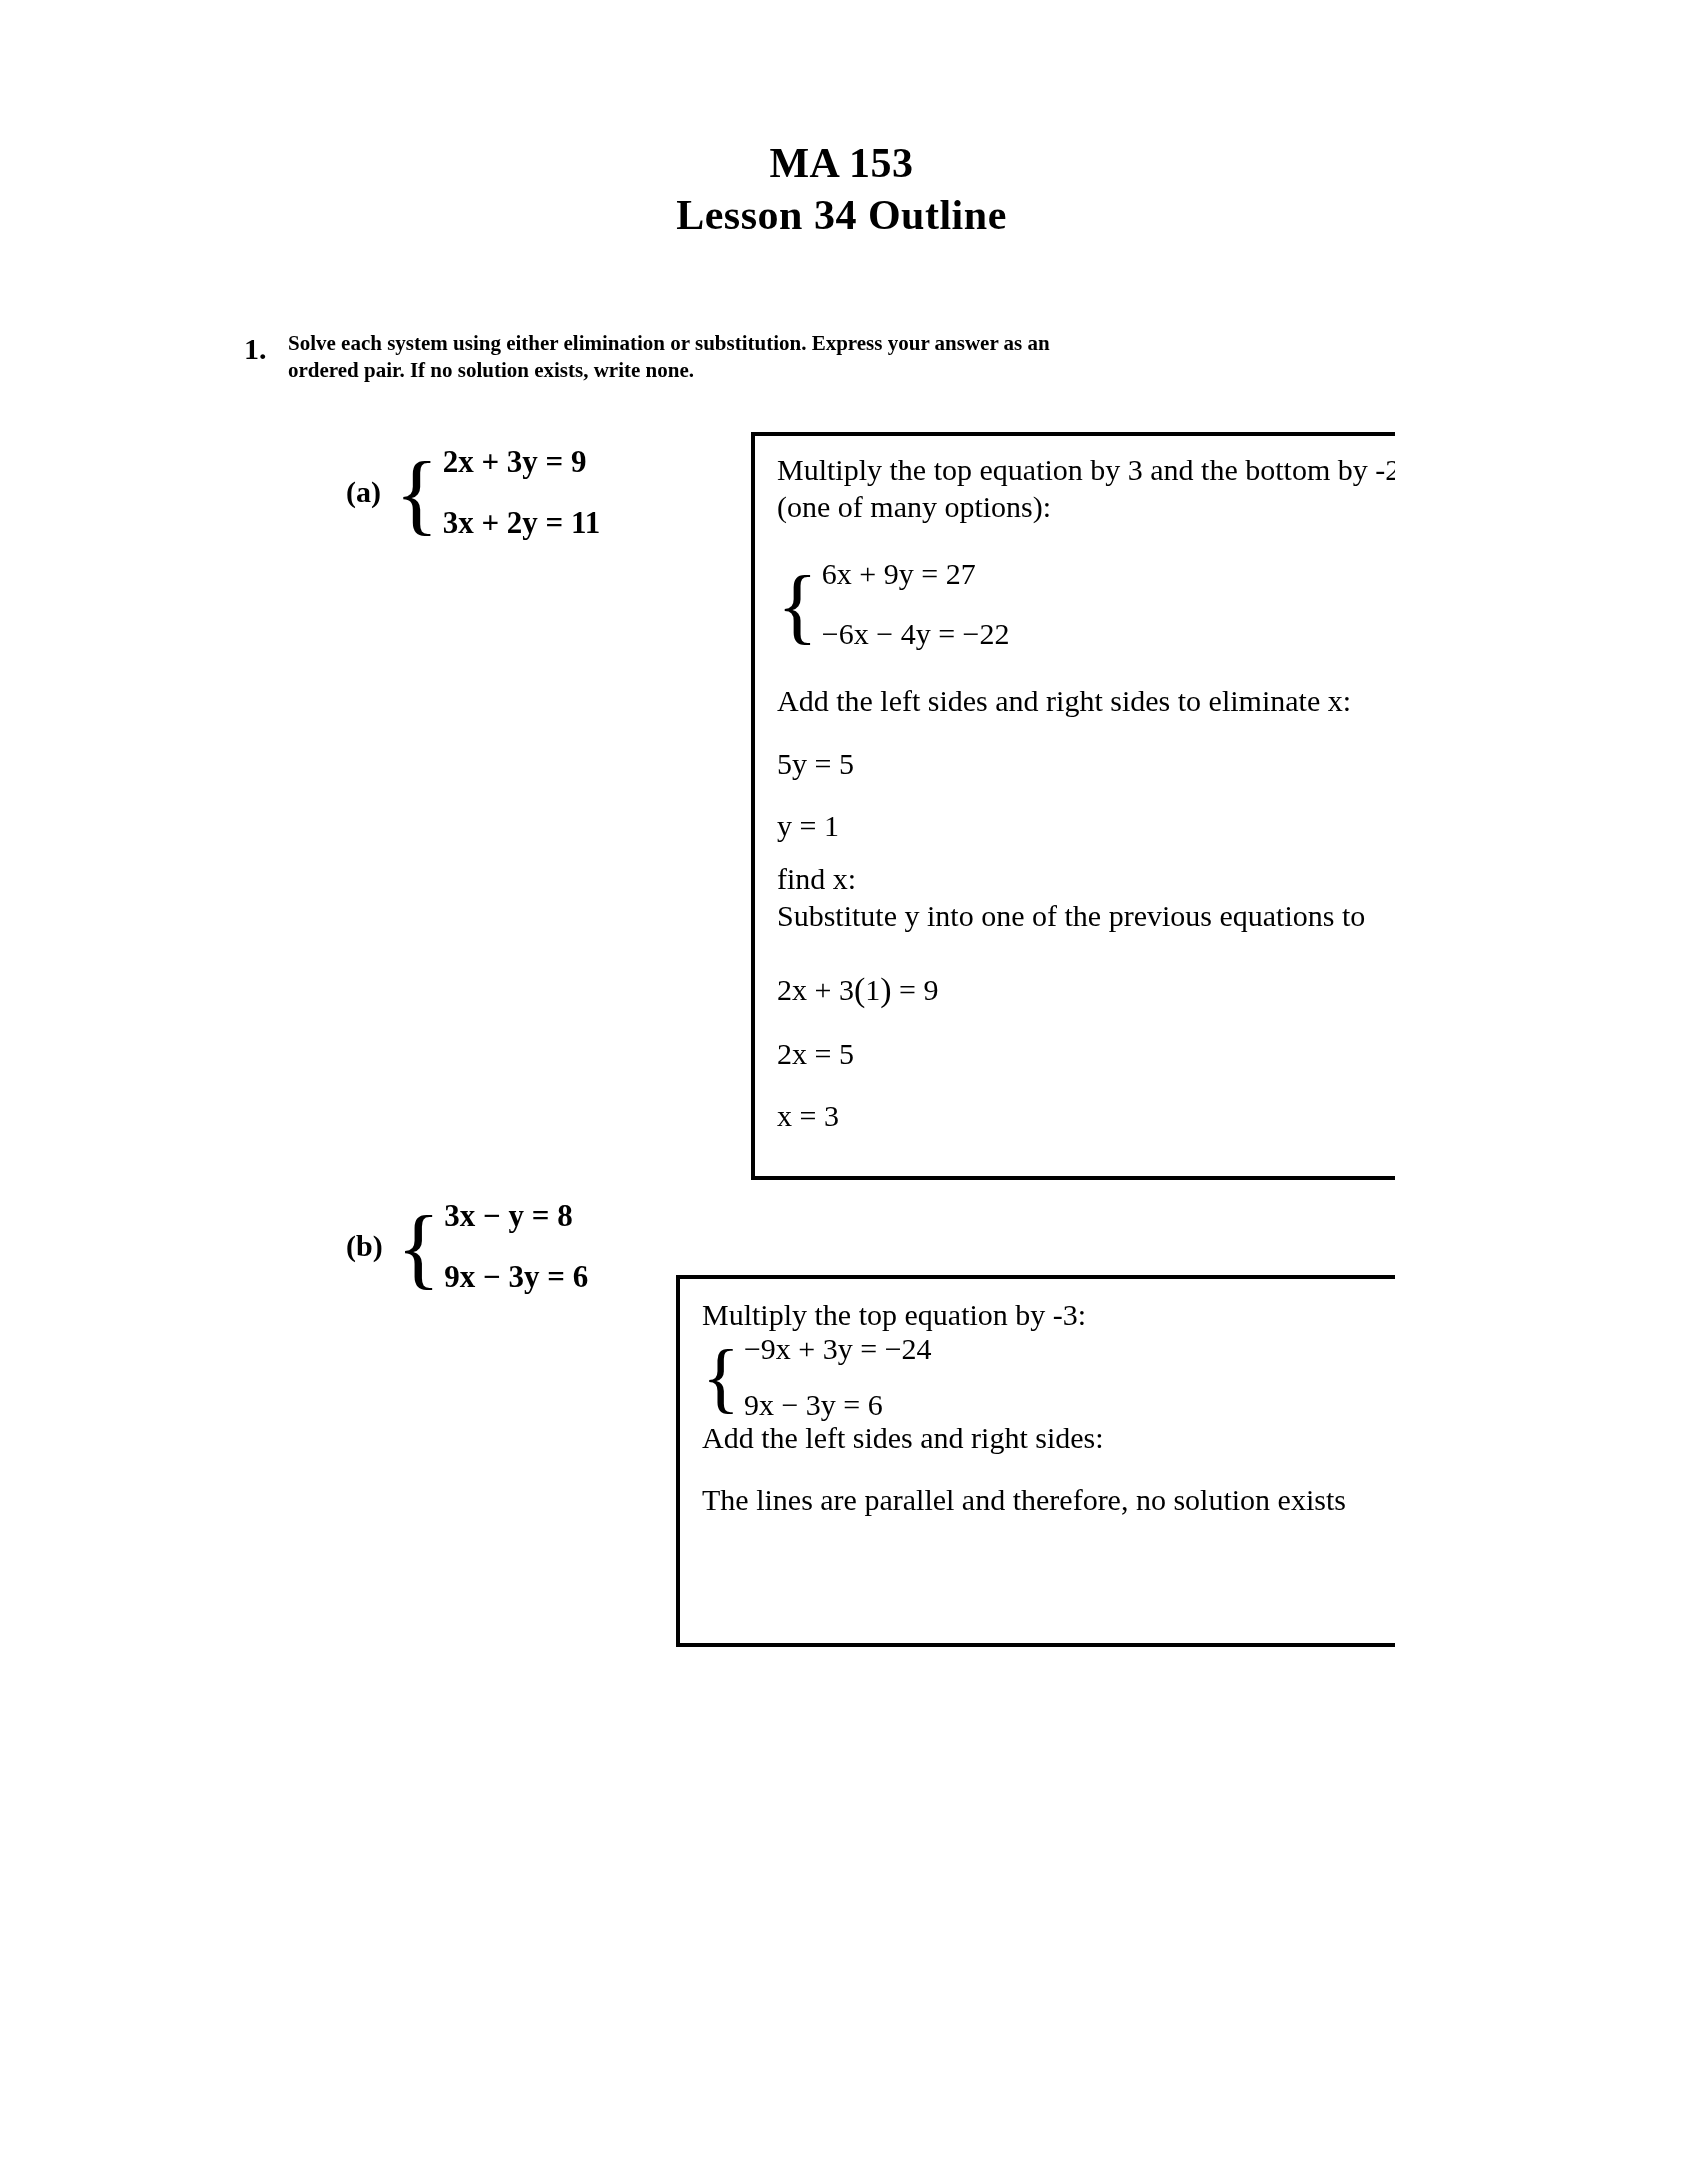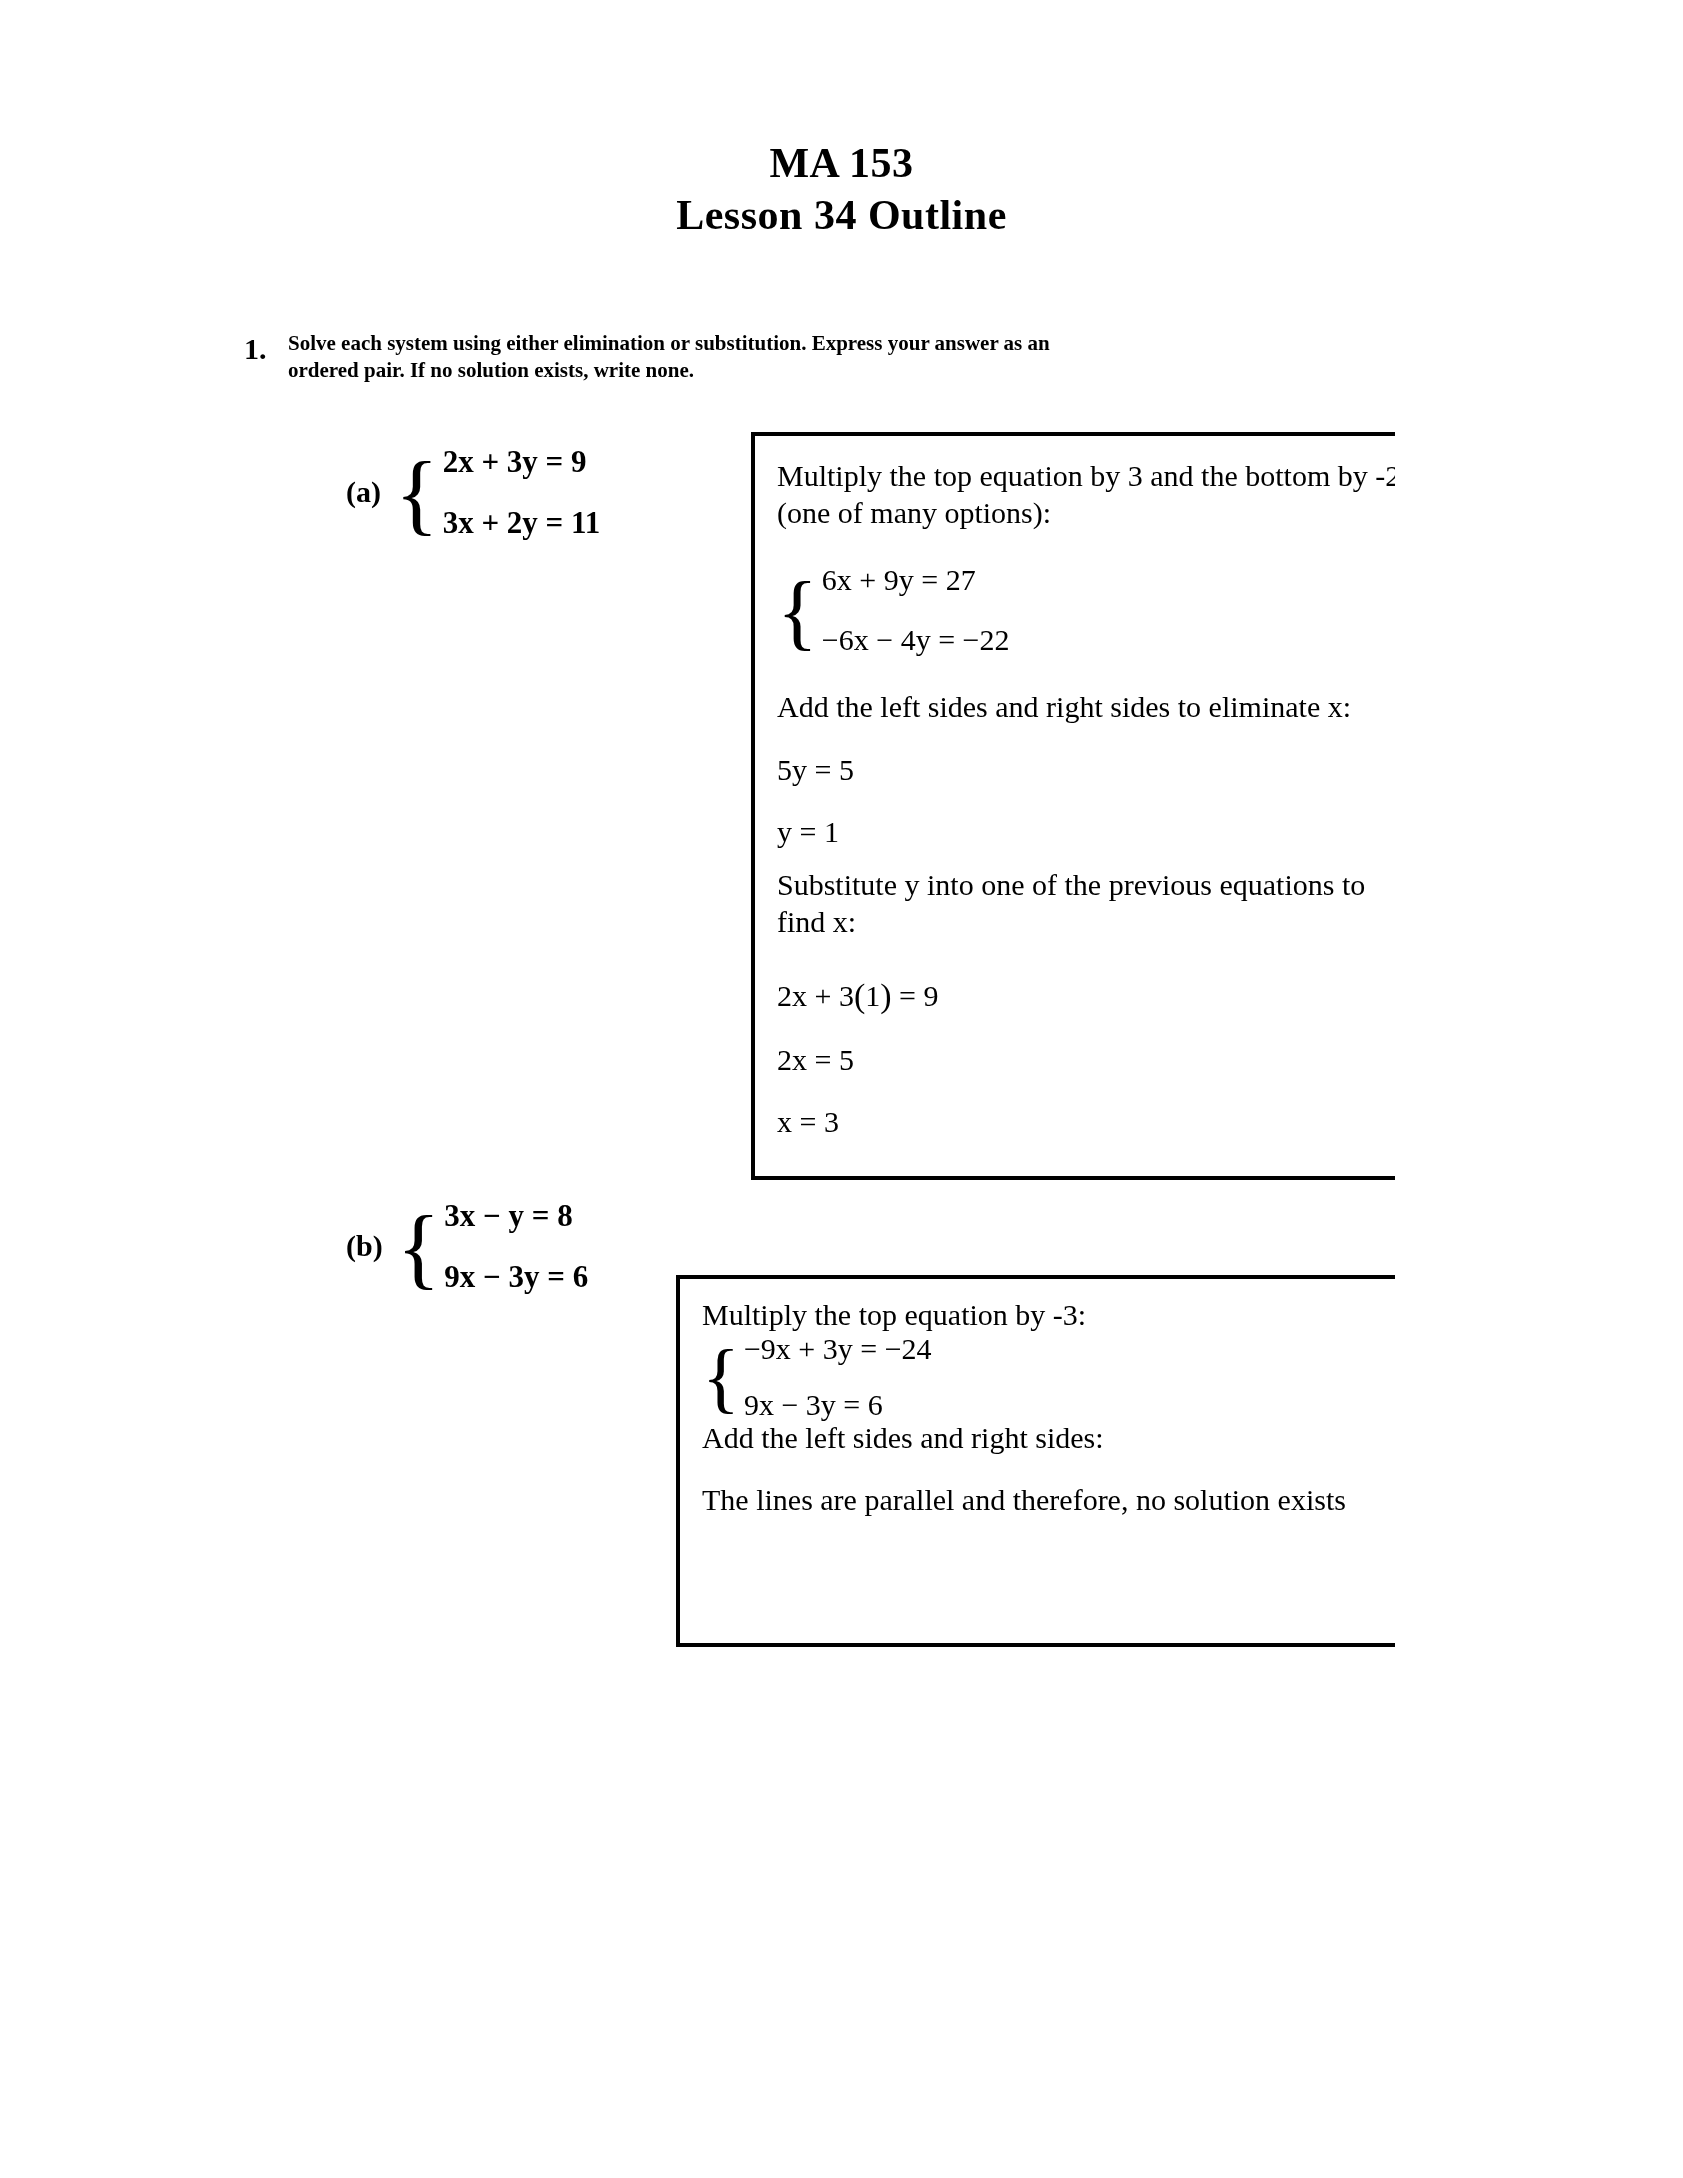--- a/index.html
+++ b/index.html
@@ -119,21 +119,21 @@
     position: absolute;
     border: 4px solid #000000;
     background: #ffffff;
     box-sizing: border-box;
   }
   #solution-box-a {
     left: 751px;
     top: 432px;
     width: 745px;
     height: 748px;
-    padding: 22px 22px 0 22px;
+    padding: 16px 22px 0 22px;
   }
   #solution-box-b {
     left: 676px;
     top: 1275px;
     width: 870px;
     height: 372px;
     padding: 18px 22px 0 22px;
   }
 
   .sol-text {
@@ -232,22 +232,22 @@
     <div class="gap-md"></div>
 
     <div class="sol-eq">5y = 5</div>
 
     <div class="gap-md"></div>
 
     <div class="sol-eq">y = 1</div>
 
     <div class="gap-sm"></div>
 
+    <div class="sol-text">find x:</div>
     <div class="sol-text">Substitute y into one of the previous equations to</div>
-    <div class="sol-text">find x:</div>
 
     <div class="gap-lg"></div>
 
     <div class="sol-eq"><span>2x + 3</span><span class="paren-tall">(</span><span>1</span><span class="paren-tall">)</span><span> = 9</span></div>
 
     <div class="gap-md"></div>
 
     <div class="sol-eq">2x = 5</div>
 
     <div class="gap-md"></div>

